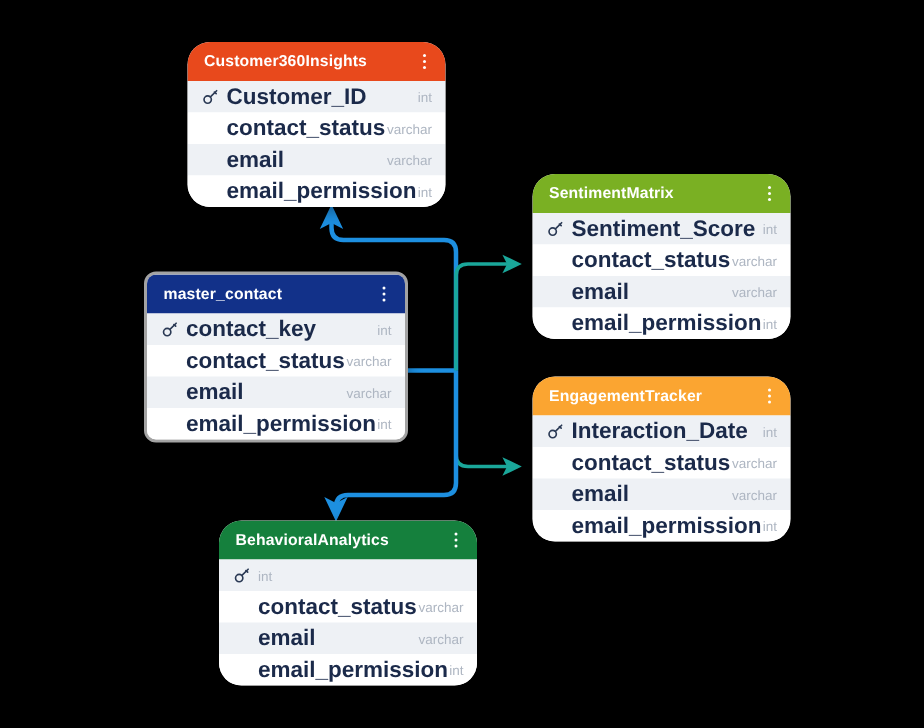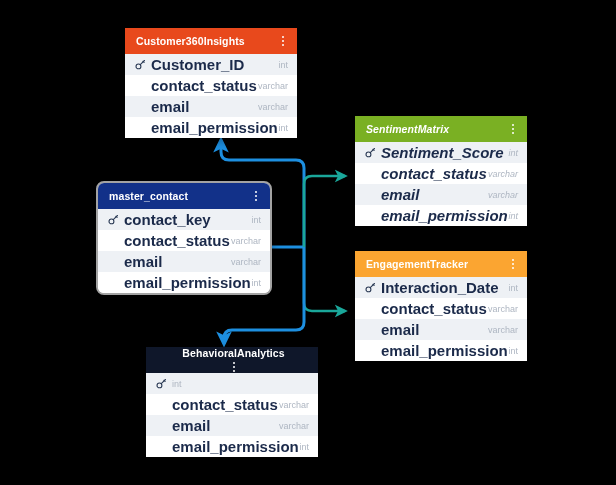--- a/index.html
+++ b/index.html
@@ -18,21 +18,21 @@
   .edges {
     position: absolute;
     left: 0; top: 0;
     width: 616px;
     height: 485px;
     pointer-events: none;
   }
   .table-card {
     position: absolute;
     width: 172px;
-    border-radius: 0;
+    border-radius: 15px;
     background: #ffffff;
     box-shadow: 0 3px 9px rgba(0,0,0,0.35);
     overflow: hidden;
     z-index: 3;
   }
   .table-card.highlighted {
     border: 2px solid #a3a3a3;
     border-radius: 8px;
   }
   .card-header {
@@ -192,21 +192,21 @@
           <div class="key-slot"></div>
           <div class="field-name">email</div>
           <div class="field-type">varchar</div>
         </div>
         <div class="field-row">
           <div class="key-slot"></div>
           <div class="field-name">email_permission</div>
           <div class="field-type">int</div>
         </div>
       </div>
-      <div class="table-card" style="left: 355px; top: 116px; font-style: italic;">
+      <div class="table-card" style="left: 355px; top: 116px;">
         <div class="card-header" style="background: rgb(122, 176, 35);">
           <div class="card-title">SentimentMatrix</div>
           <div class="kebab-icon">
             <i></i>
             <i></i>
             <i></i>
           </div>
         </div>
         <div class="field-row alt">
           <div class="key-slot">
@@ -265,21 +265,21 @@
           <div class="field-name">email</div>
           <div class="field-type">varchar</div>
         </div>
         <div class="field-row">
           <div class="key-slot"></div>
           <div class="field-name">email_permission</div>
           <div class="field-type">int</div>
         </div>
       </div>
       <div class="table-card" style="left: 146px; top: 347px;">
-        <div class="card-header" style="background: #0f172a; flex-direction: column;">
+        <div class="card-header" style="background: #15803d;">
           <div class="card-title">BehavioralAnalytics</div>
           <div class="kebab-icon">
             <i></i>
             <i></i>
             <i></i>
           </div>
         </div>
         <div class="field-row alt">
           <div class="key-slot">
             <svg width="11" height="11" viewBox="0 0 14 14">

